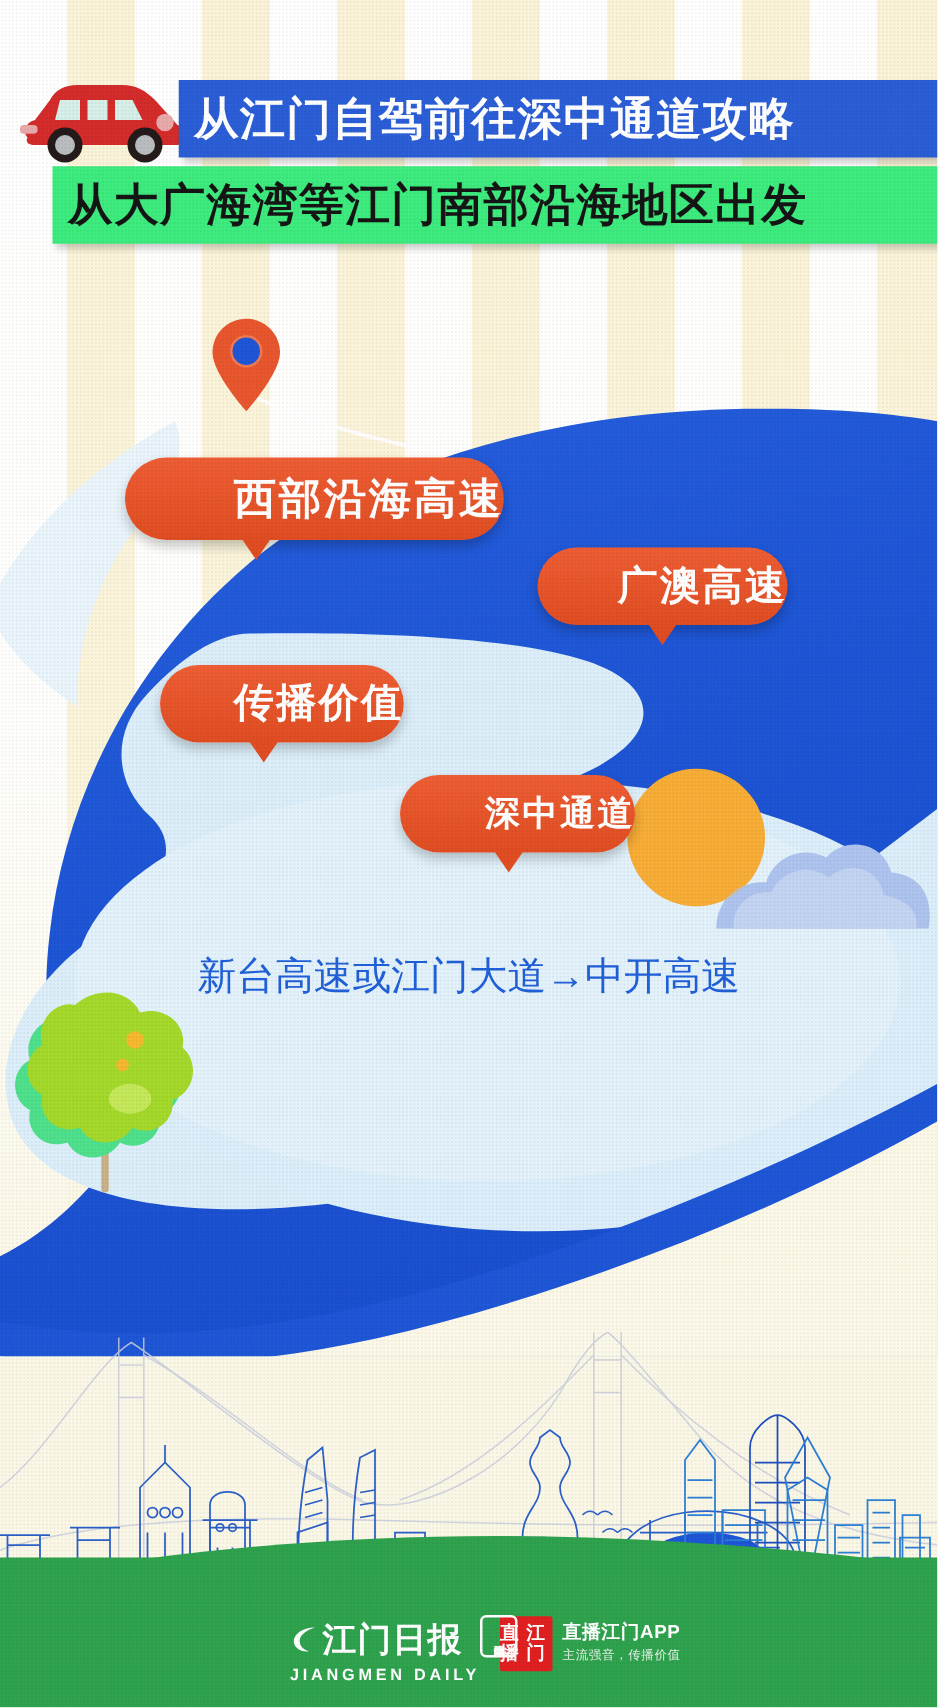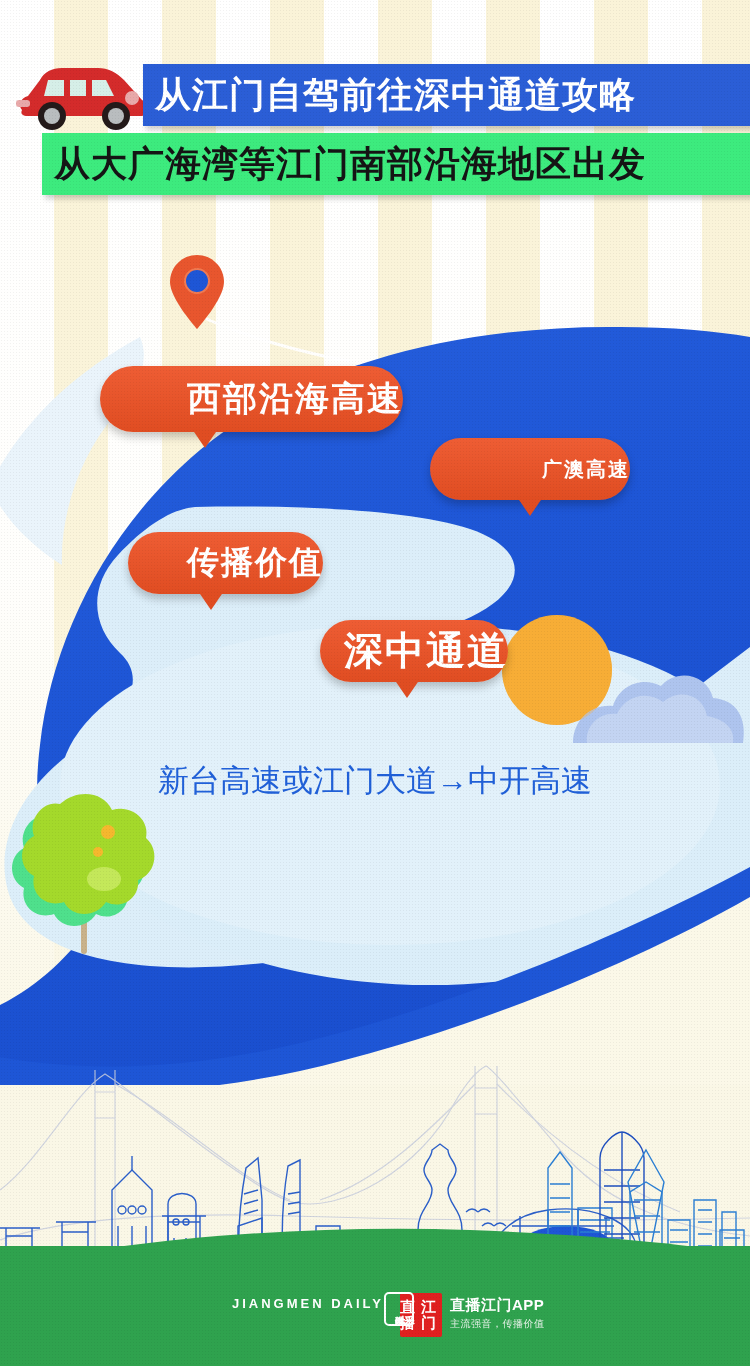--- a/index.html
+++ b/index.html
@@ -70,25 +70,25 @@
     box-shadow:0 5px 9px rgba(0,0,0,.22);
     letter-spacing:2px;
   }
   .badge:after{
     content:"";position:absolute;left:50%;margin-left:-13px;bottom:-16px;
     width:0;height:0;border-left:13px solid transparent;
     border-right:13px solid transparent;border-top:19px solid #E04D22;
   }
   .b1{left:100px;top:366px;width:303px;height:66px;font-size:34px;}
   .b1:after{margin-left:-60px;}
-  .b2{left:430px;top:438px;width:200px;height:62px;font-size:20px;}
+  .b2{left:430px;top:438px;width:200px;height:62px;font-size:32px;}
   .b2:after{margin-left:-13px;}
   .b3{left:128px;top:532px;width:195px;height:62px;font-size:32px;}
   .b3:after{margin-left:-28px;}
-  .b4{left:320px;top:620px;width:188px;height:62px;font-size:39px;}
+  .b4{left:320px;top:620px;width:188px;height:62px;font-size:28px;}
   .b4:after{margin-left:-20px;}
 
   
   .alt-text{
     position:absolute;z-index:30;left:0;top:752px;width:750px;
     text-align:center;color:#2060D8;
     font-size:30px;line-height:58px;font-weight:500;
   }
   .alt-text .l1{font-size:31px;}
   .alt-text .l2{font-size:31px;}
@@ -404,20 +404,26 @@
 
       <path d="M0,228 C120,200 300,184 470,190 C600,195 690,205 750,214 L750,260 L0,260 Z" fill="#2FA24E"></path>
     </svg>
   </div>
 
   <div class="footer">
     <div class="footer-bg" style="background:#2FA24E;"></div>
   </div>
 
   <div class="jm-logo">
+    <div style="display:flex;align-items:center;">
+      <svg width="26" height="26" viewBox="0 0 26 26">
+        <path d="M20,3 C9,3 3,9 3,14 C3,19 9,23 15,22 C9,20 7,16 8,12 C9,8 14,5 20,3 Z" fill="#fff"></path>
+      </svg>
+      <span class="cn">江门日报</span>
+    </div>
     <div class="en">JIANGMEN DAILY</div>
   </div>
   <div class="jm-badge">
     <span style="font-size:9px;writing-mode:vertical-rl;letter-spacing:0;">融媒体</span>
   </div>
 
   <div class="zb-logo">
     <span class="t">直播</span>
     <span class="b">江门</span>
   </div>

